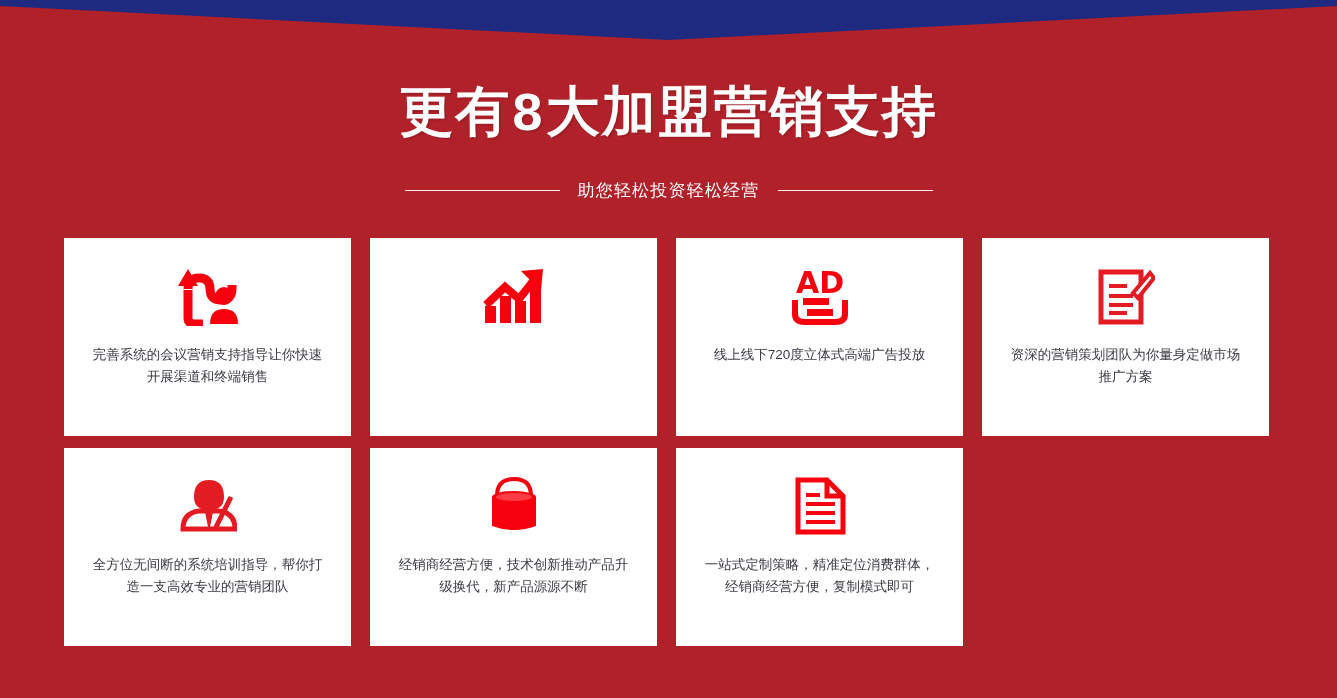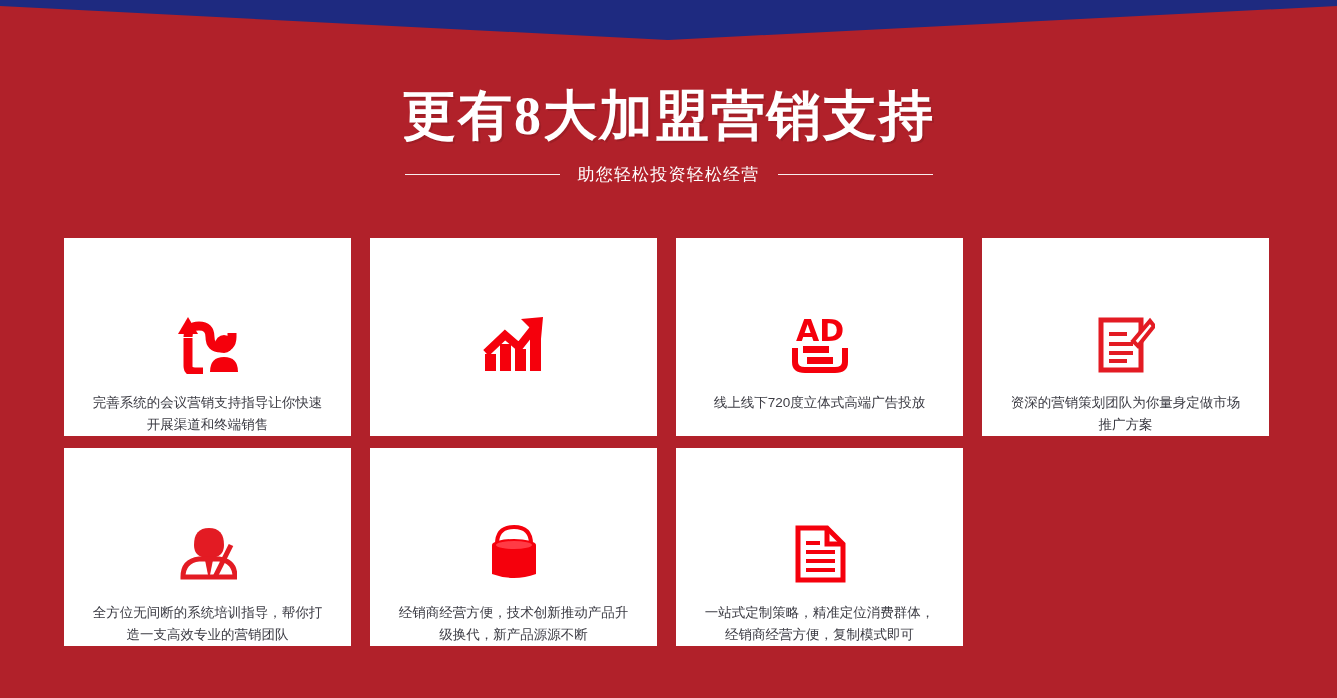--- a/index.html
+++ b/index.html
@@ -24,26 +24,26 @@
     position:absolute; top:88px; left:0;
     width:1337px;
     text-align:center;
   }
   #main-title {
     font-size:54px;
     font-weight:bold;
     color:#ffffff;
     letter-spacing:2px;
     line-height:1.04;
-    font-family:Liberation Serif, serif;
+    font-family:Liberation Mono, monospace;
     text-shadow:2px 2px 0 rgba(0,0,0,0.10);
     white-space:nowrap;
   }
   #subtitle-row {
-    margin-top:19px;
+    margin-top:35px;
     display:flex;
     align-items:center;
     justify-content:center;
     gap:18px;
   }
   .rule {
     width:155px; height:1px;
     background:#ffffff;
     opacity:0.92;
   }
@@ -68,21 +68,20 @@
     background:#ffffff;
     display:flex;
     flex-direction:column;
     align-items:center;
     padding-top:26px;
   }
   .card-icon {
     width:64px; height:64px;
     display:flex; align-items:center; justify-content:center;
     margin-bottom:16px;
-    margin-top:48px;
   }
   .card-icon svg { display:block; }
   .card-text {
     font-size:13.5px;
     line-height:1.62;
     color:#3b3b43;
     text-align:center;
     padding:0 26px;
   }
 </style>

